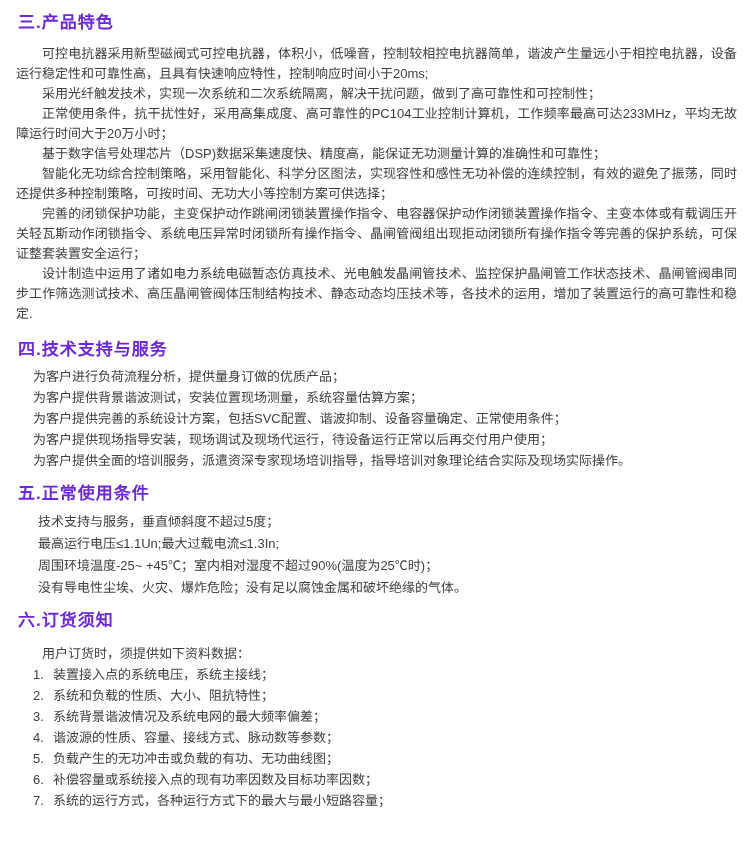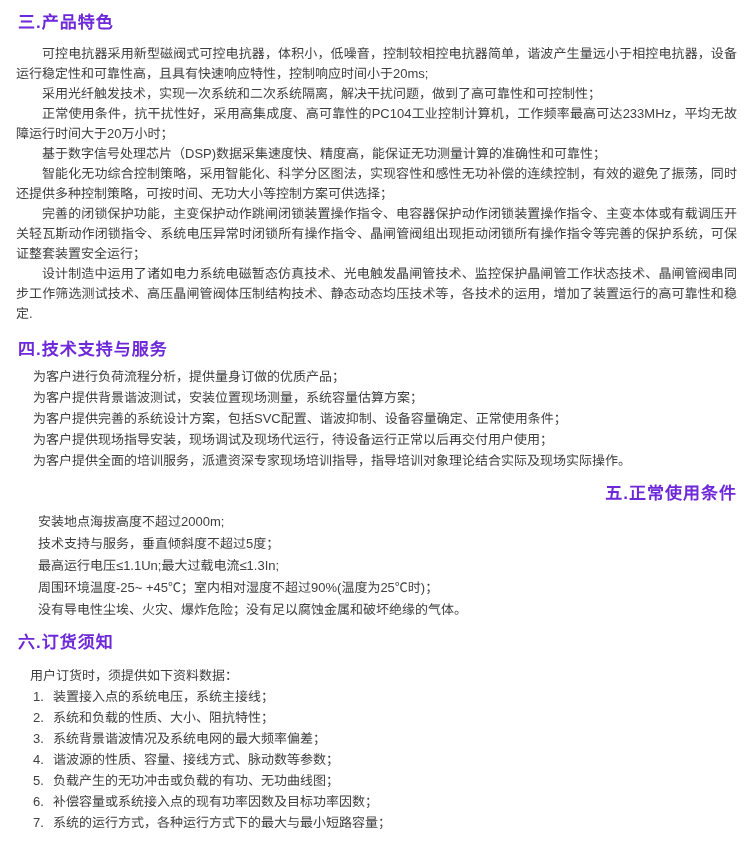--- a/index.html
+++ b/index.html
@@ -32,29 +32,29 @@
     text-align: justify;
     line-height: 20px;
   }
   .support-block { margin-top: 16px; }
   .support-block .section-heading { margin-bottom: 6px; }
   .support-lines div {
     margin-left: 17px;
     line-height: 21px;
   }
   .conditions-block { margin-top: 13px; }
-  .conditions-block .section-heading { margin-bottom: 7px; text-align: right; }
+  .conditions-block .section-heading { margin-bottom: 7px; }
   .condition-lines div {
     margin-left: 22px;
     line-height: 22px;
   }
   .ordering-block { margin-top: 12px; }
   .ordering-block .section-heading { margin-bottom: 12px; }
   .ordering-intro {
-    margin-left: 14px;
+    margin-left: 26px;
     line-height: 21px;
   }
   .ordering-items { margin-left: 17px; }
   .ordering-item {
     display: flex;
     line-height: 21px;
   }
   .ordering-item .num {
     flex: 0 0 20px;
   }
@@ -87,21 +87,20 @@
       <div>为客户提供背景谐波测试，安装位置现场测量，系统容量估算方案；</div>
       <div>为客户提供完善的系统设计方案，包括SVC配置、谐波抑制、设备容量确定、正常使用条件；</div>
       <div>为客户提供现场指导安装，现场调试及现场代运行，待设备运行正常以后再交付用户使用；</div>
       <div>为客户提供全面的培训服务，派遣资深专家现场培训指导，指导培训对象理论结合实际及现场实际操作。</div>
     </div>
   </div>
 
   <div class="conditions-block">
     <h2 class="section-heading">五.正常使用条件</h2>
     <div class="condition-lines">
-      <div>安装地点海拔高度不超过2000m;</div>
       <div>技术支持与服务，垂直倾斜度不超过5度；</div>
       <div>最高运行电压≤1.1Un;最大过载电流≤1.3In;</div>
       <div>周围环境温度-25~ +45℃；室内相对湿度不超过90%(温度为25℃时)；</div>
       <div>没有导电性尘埃、火灾、爆炸危险；没有足以腐蚀金属和破坏绝缘的气体。</div>
     </div>
   </div>
 
   <div class="ordering-block">
     <h2 class="section-heading">六.订货须知</h2>
     <div class="ordering-intro">用户订货时，须提供如下资料数据：</div>

